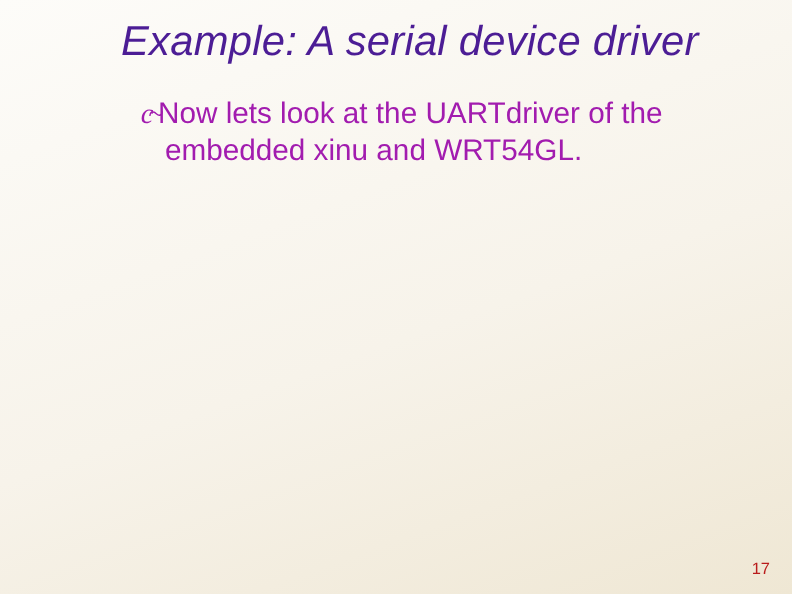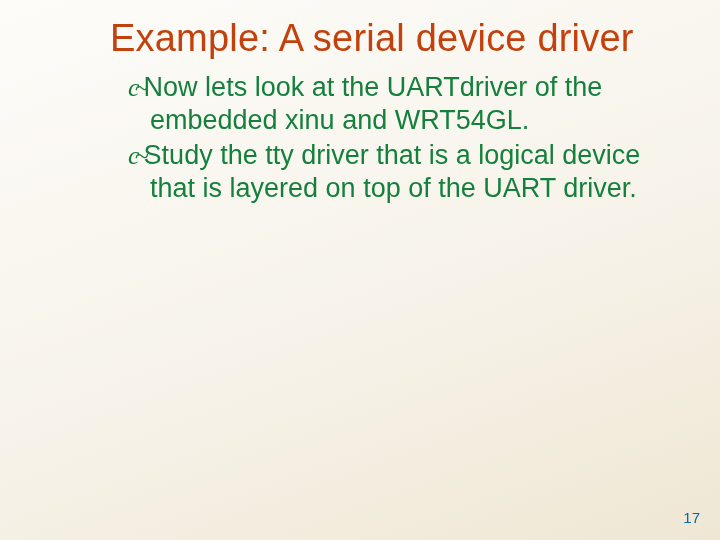--- a/index.html
+++ b/index.html
@@ -11,57 +11,57 @@
     color: #222;
   }
   .slide {
     position: absolute;
     inset: 0;
     padding: 18px 50px 30px 110px;
   }
   .title {
     font-size: 38px;
     line-height: 1.08;
-    color: #c2410c;
+    color: #4c1d95;
     font-weight: 400;
-    margin-bottom: 12px;
+    margin-bottom: 28px;
     letter-spacing: 0.2px;
+    font-style: italic;
   }
   .body-list {
     list-style: none;
     padding-left: 18px;
   }
   .body-list li {
     position: relative;
     font-size: 27px;
     line-height: 1.22;
-    color: #15803d;
+    color: #a21caf;
     margin-bottom: 2px;
     padding-left: 22px;
     text-indent: -22px;
   }
   .body-list li .bullet {
     display: inline;
     font-family: "Times New Roman", serif;
     font-style: italic;
     font-size: 26px;
     margin-right: 0px;
     letter-spacing: -5px;
   }
   .pagenum {
     position: absolute;
     right: 20px;
     bottom: 14px;
     font-size: 15px;
-    color: #0369a1;
+    color: #b91c1c;
   }
 </style>
 </head>
 <body>
 
 <div class="slide">
   <h1 class="title">Example:  A serial device driver</h1>
   <ul class="body-list">
     <li><span class="bullet">c~</span><span>Now lets look at the UARTdriver of the embedded xinu and WRT54GL.</span></li>
-    <li><span class="bullet">c~</span><span>Study the tty driver that is a logical device that is layered on top of the UART driver.</span></li>
   </ul>
   <div class="pagenum">17</div>
 </div>
 
 </body></html>

